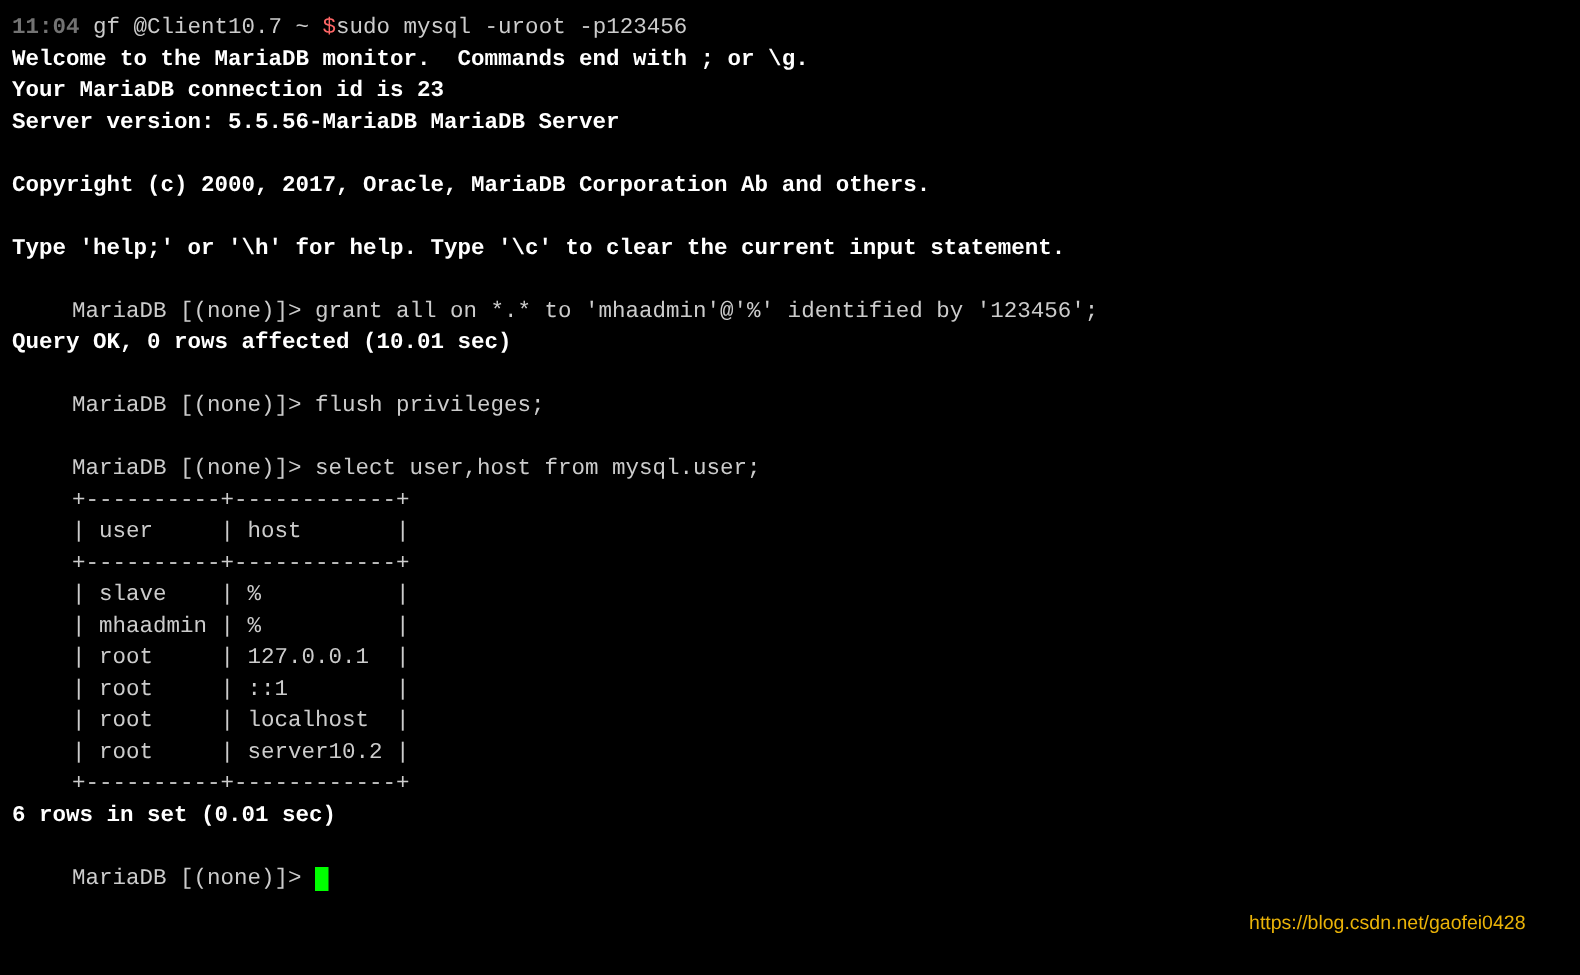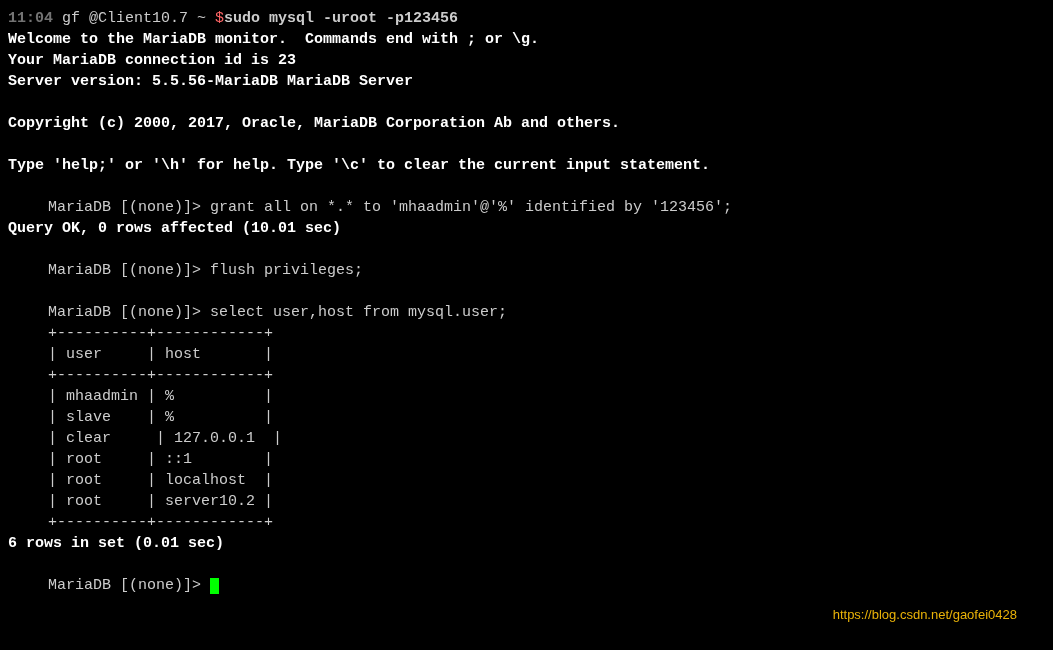--- a/index.html
+++ b/index.html
@@ -33,21 +33,21 @@
     .prompt-user {
       color: #cccccc;
       font-weight: normal;
     }
     .dollar {
       color: #ff6666;
       font-weight: normal;
     }
     .cmd {
       color: #cccccc;
-      font-weight: bold;
+      font-weight: normal;
       margin-top: 25px;
     }
     .cursor {
       display: inline-block;
       width: 9px;
       height: 16px;
       background: #00ff00;
       vertical-align: text-bottom;
     }
     .watermark {
@@ -87,23 +87,23 @@
 
   <div class="line-normal"><span>MariaDB [(none)]&gt; </span><span>flush privileges;</span></div>
   <div class="line">&nbsp;</div>
 
   <div class="line-normal"><span>MariaDB [(none)]&gt; </span><span>select user,host from mysql.user;</span></div>
 
   <div class="line-normal">+----------+------------+</div>
   <div class="line-normal">| user     | host       |</div>
   <div class="line-normal">+----------+------------+</div>
   <div id="table-rows" class="table-rows">
+      <div class="line-normal">| slave    | %          |</div>
       <div class="line-normal">| mhaadmin | %          |</div>
-      <div class="line-normal">| slave    | %          |</div>
-      <div class="line-normal">| clear     | 127.0.0.1  |</div>
+      <div class="line-normal">| root     | 127.0.0.1  |</div>
       <div class="line-normal">| root     | ::1        |</div>
       <div class="line-normal">| root     | localhost  |</div>
       <div class="line-normal">| root     | server10.2 |</div>
     </div>
   <div class="line-normal">+----------+------------+</div>
   <div class="line">6 rows in set (0.01 sec)</div>
   <div class="line">&nbsp;</div>
 
   <div class="line-normal"><span>MariaDB [(none)]&gt; </span><span class="cursor"></span></div>
 </div>

